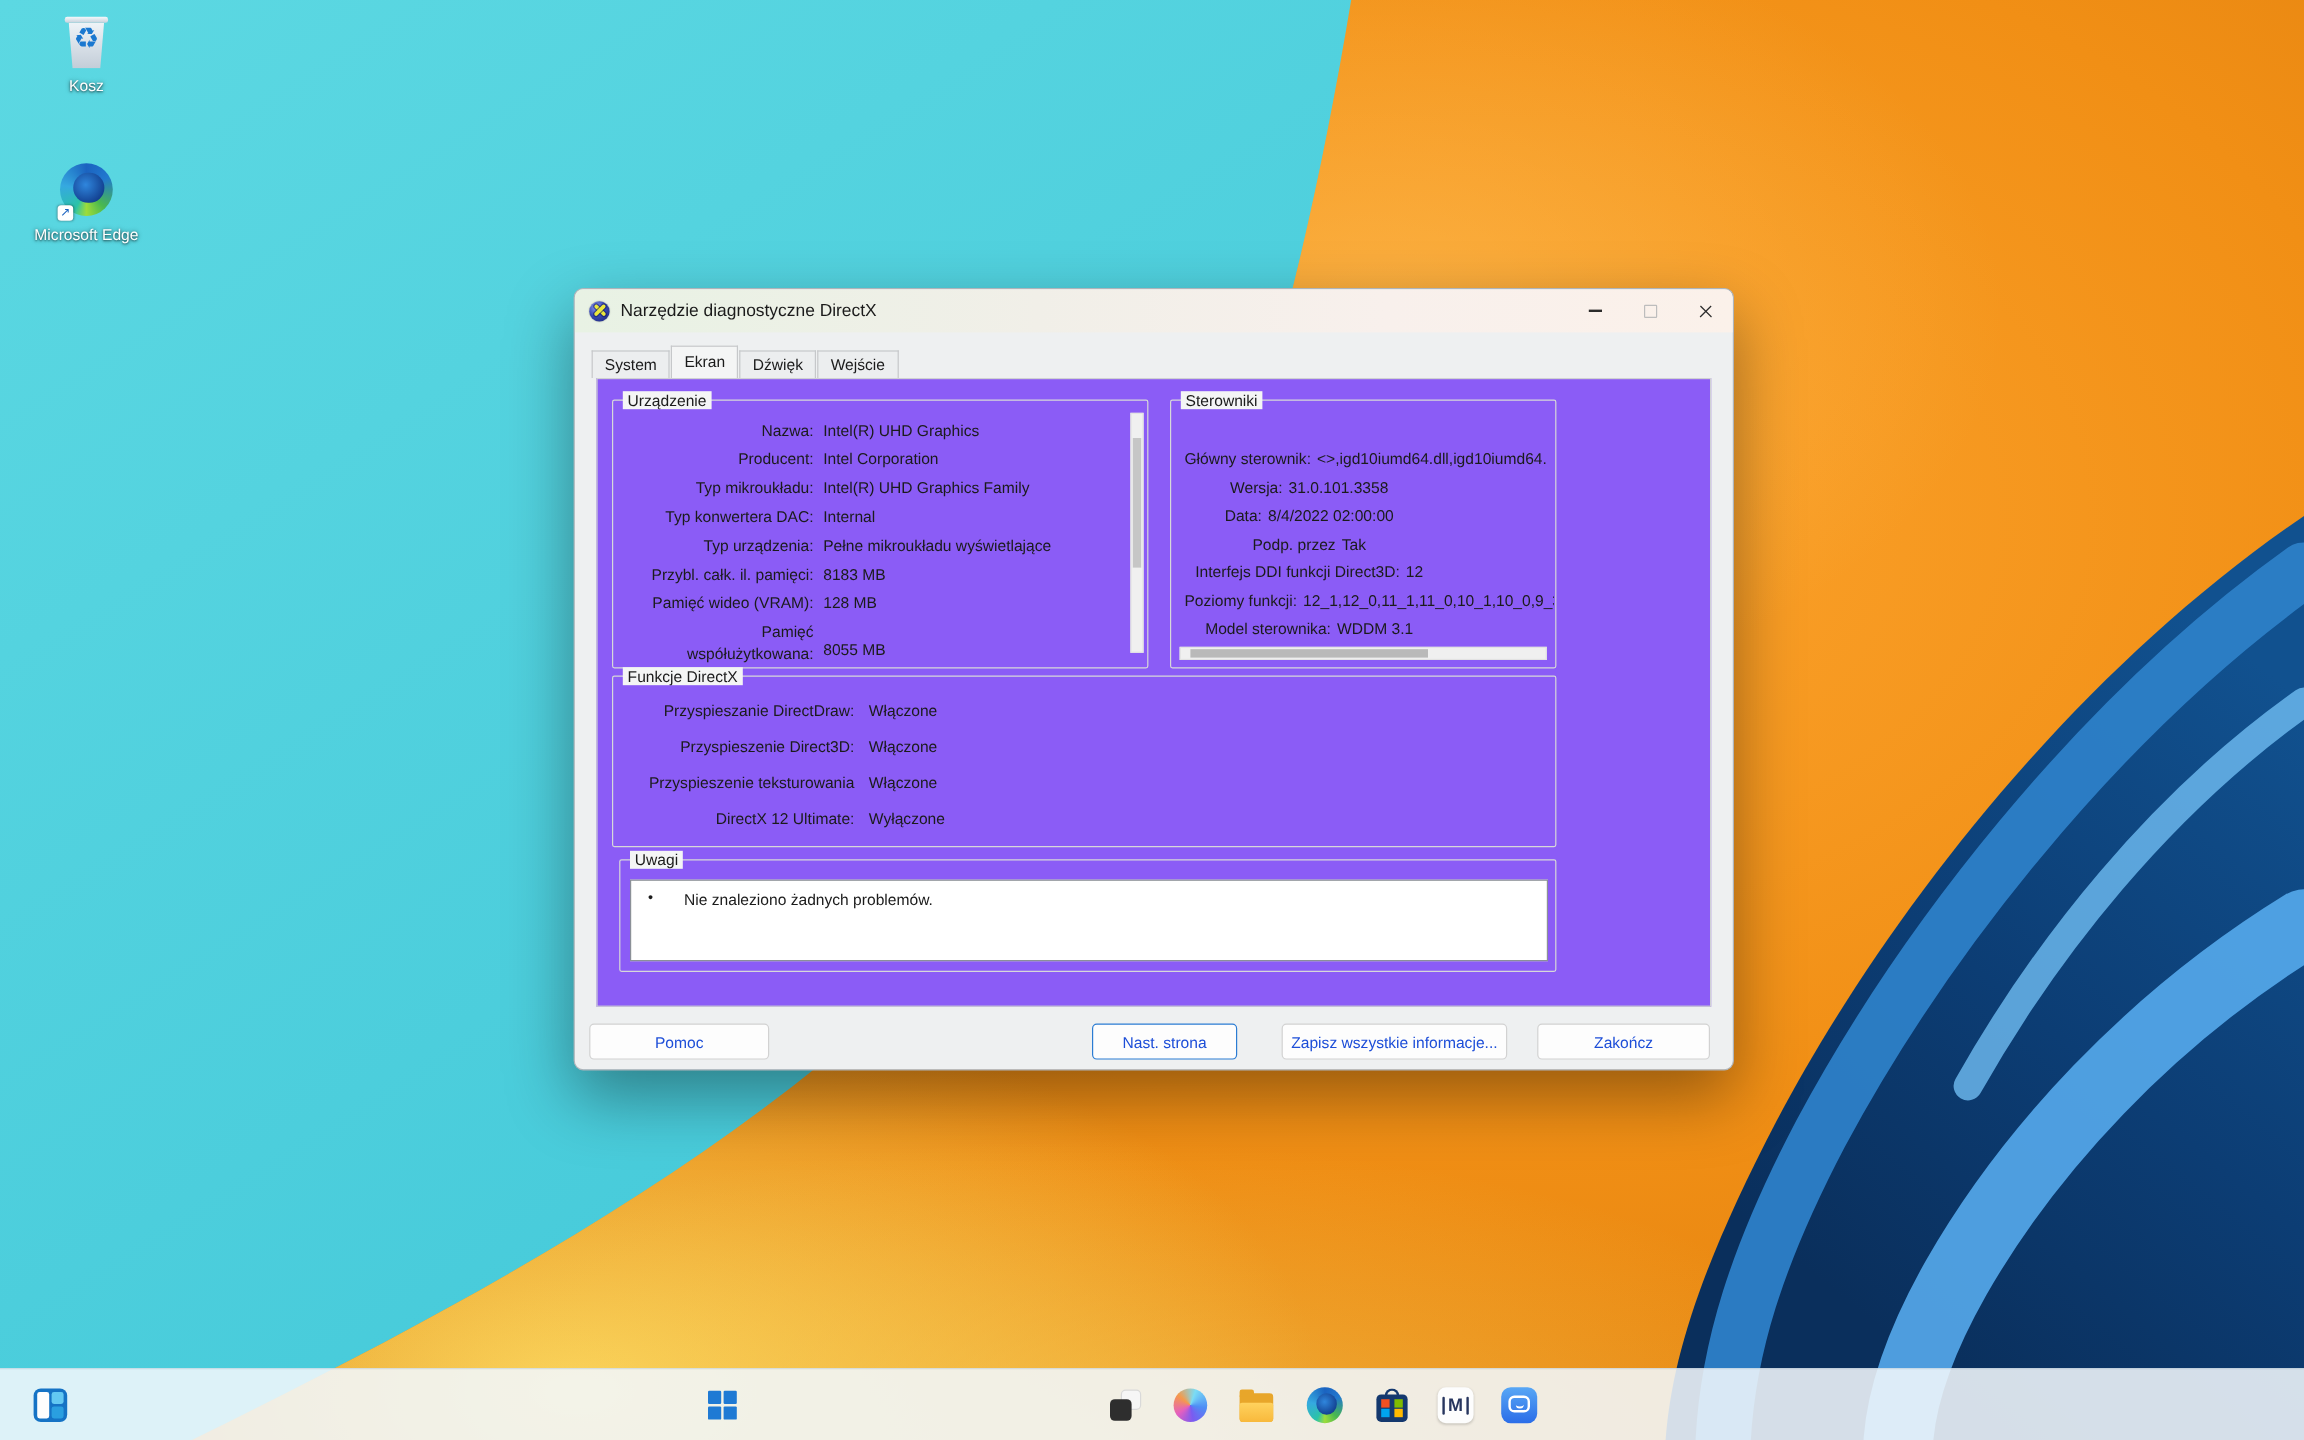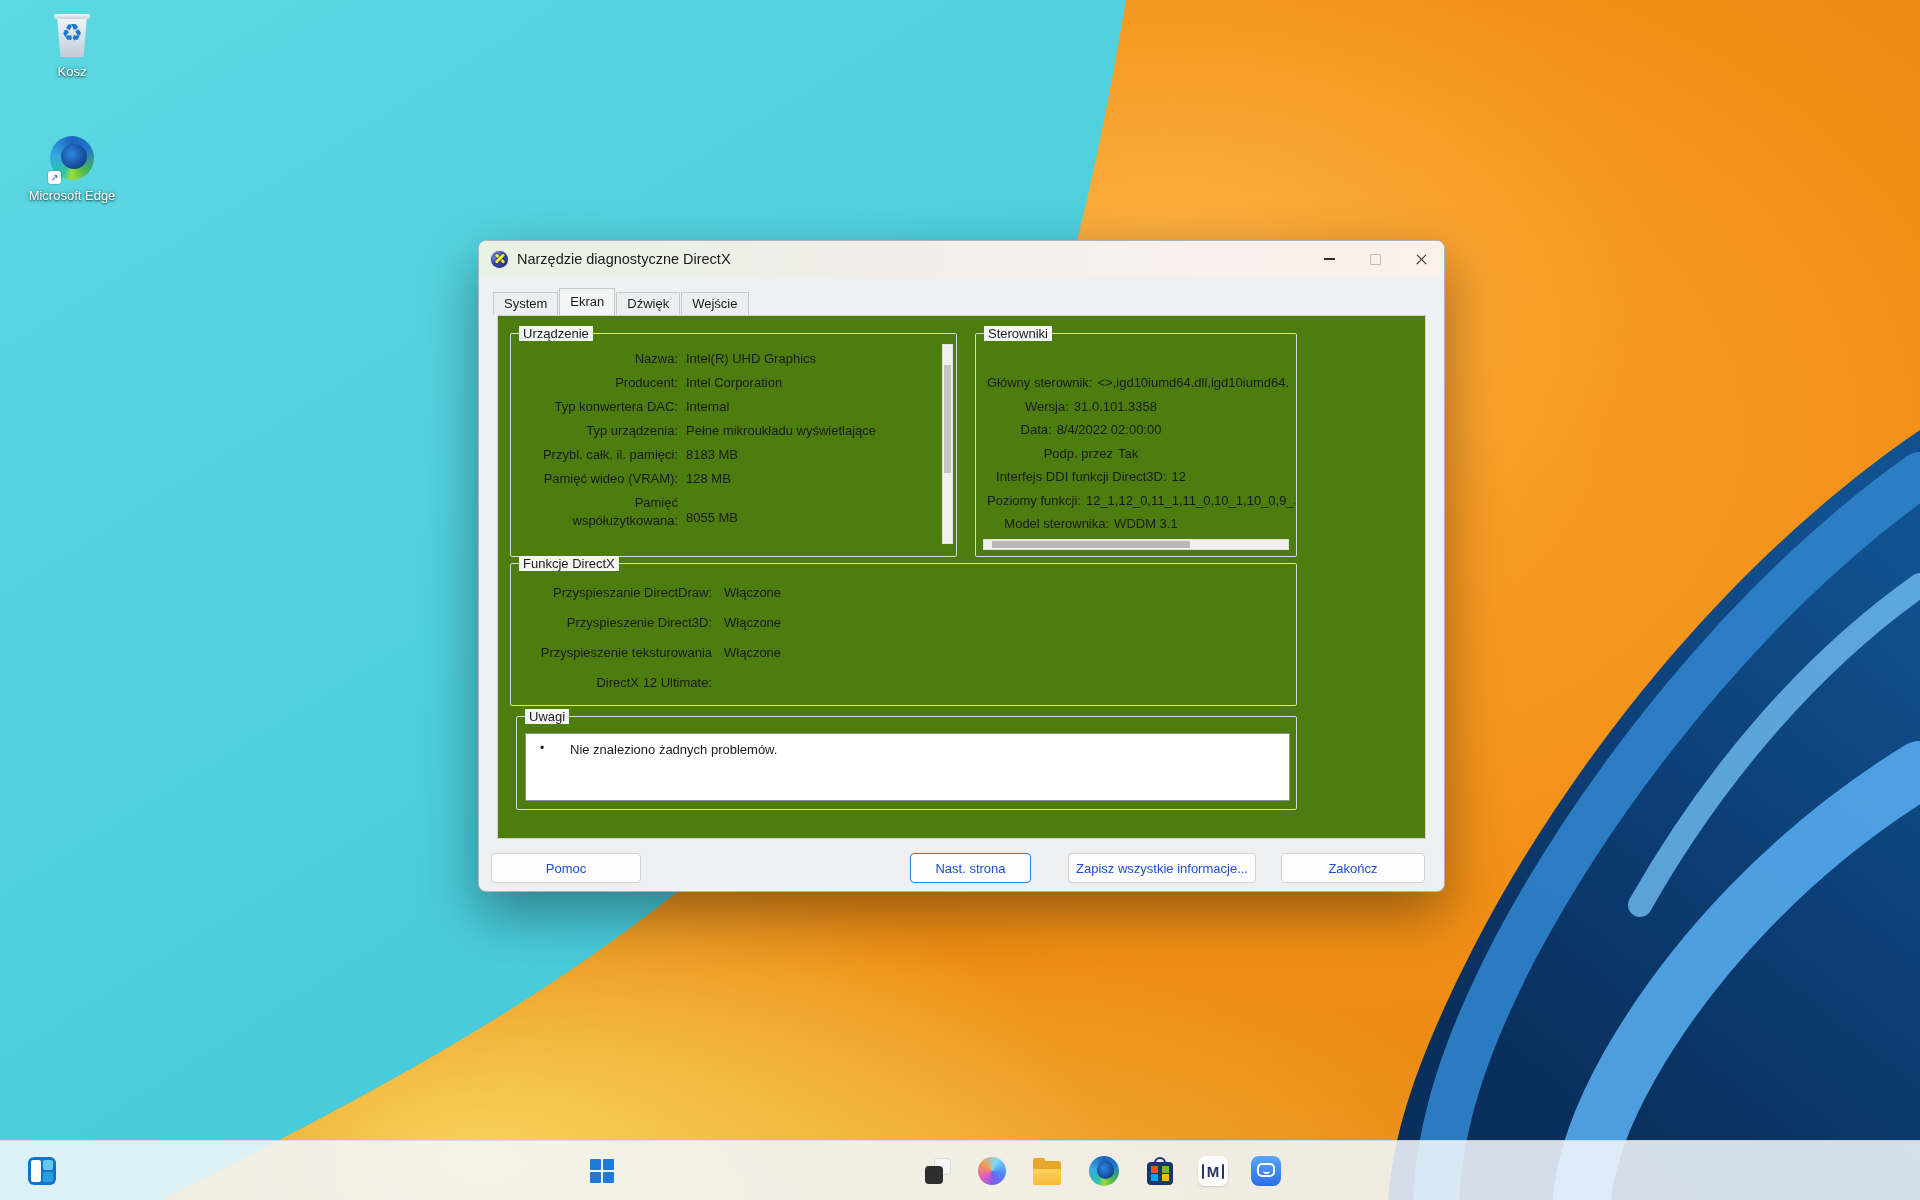--- a/index.html
+++ b/index.html
@@ -48,21 +48,21 @@
   .glyph-close { position:relative; width:13px; height:13px; }
   .glyph-close span { position:absolute; left:0; top:50%; width:100%; height:1.4px; background:#2b2b2b; }
 
   
   .tabs { position:absolute; left:14px; top:48px; height:26px; display:flex; align-items:flex-end; }
   .tab { padding:3px 10px 4px 10px; border:1px solid #c6c8ca; border-bottom:none; background:#eceeef;
          font-size:13px; margin-right:1px; height:23px; }
   .tab.selected { background:#f4f5f5; height:27px; padding-top:5px; position:relative; z-index:3; }
 
   .tabpage { position:absolute; left:18px; top:74px; width:929px; height:524px;
-    border:1px solid #cfd1d3; background:#4d7c0f; z-index:2; }
+    border:1px solid #cfd1d3; background:#8b5cf6; z-index:2; }
 
   .group { position:absolute; border:1px solid #d7d8d9; border-radius:2px; }
   .group-label { position:absolute; top:-8px; left:8px; background:#f4f5f5; padding:0 4px; font-size:13px; }
   .clip { position:absolute; inset:1px; overflow:hidden; }
 
   
   .g-device { left:12px; top:17px; width:447px; height:224px; }
   .dev-rows { padding-top:12px; }
   .dev-row { display:grid; grid-template-columns:158px 1fr; column-gap:8px; padding-left:8px;
              min-height:24px; line-height:24px; }
@@ -246,20 +246,24 @@
           <div class="dev-rows">
             <div class="dev-row">
                 <span class="lab">Nazwa:</span>
                 <span class="val">Intel(R) UHD Graphics</span>
               </div>
             <div class="dev-row">
                 <span class="lab">Producent:</span>
                 <span class="val">Intel Corporation</span>
               </div>
             <div class="dev-row">
+                <span class="lab">Typ mikroukładu:</span>
+                <span class="val">Intel(R) UHD Graphics Family</span>
+              </div>
+            <div class="dev-row">
                 <span class="lab">Typ konwertera DAC:</span>
                 <span class="val">Internal</span>
               </div>
             <div class="dev-row">
                 <span class="lab">Typ urządzenia:</span>
                 <span class="val">Pełne mikroukładu wyświetlające</span>
               </div>
             <div class="dev-row">
                 <span class="lab">Przybl. całk. il. pamięci:</span>
                 <span class="val">8183 MB</span>
@@ -309,20 +313,21 @@
             <div class="feat-row">
                 <span class="lab">Przyspieszenie Direct3D:</span>
                 <span class="val">Włączone</span>
               </div>
             <div class="feat-row">
                 <span class="lab">Przyspieszenie teksturowania</span>
                 <span class="val">Włączone</span>
               </div>
             <div class="feat-row">
                 <span class="lab">DirectX 12 Ultimate:</span>
+                <span class="val">Wyłączone</span>
               </div>
           </div>
         </div>
       </div>
 
       <div class="group g-notes">
         <span class="group-label">Uwagi</span>
         <div class="notesbox">
           <div class="note-item">
             <span class="bullet">•</span>

